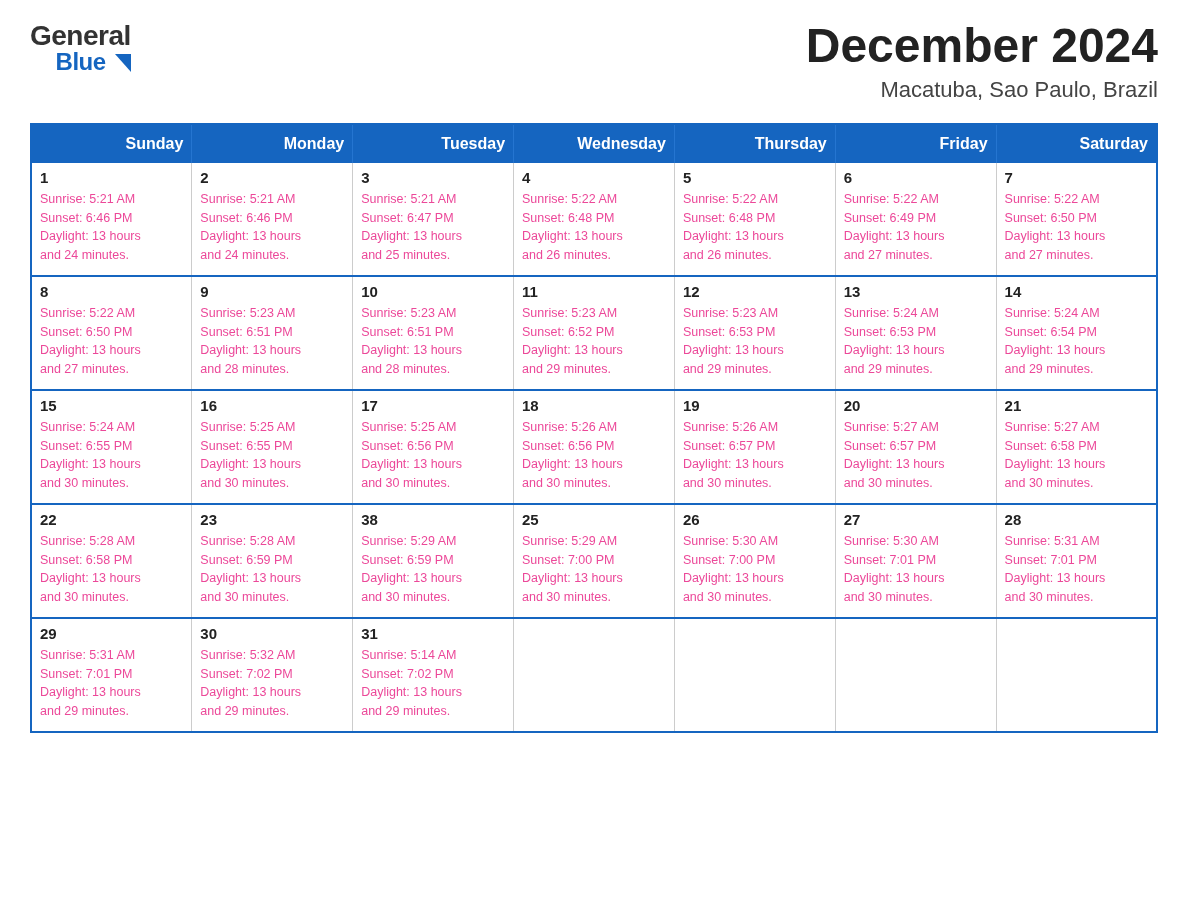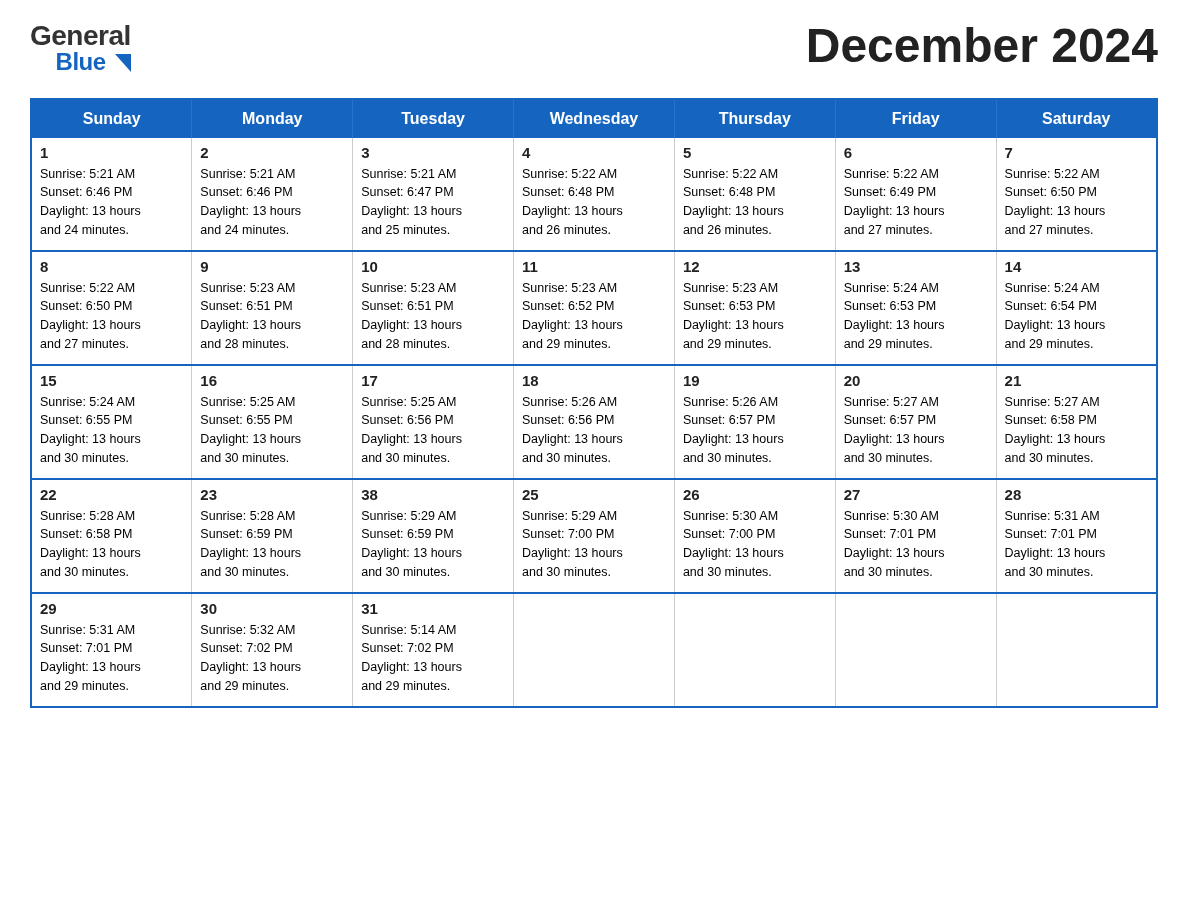--- a/index.html
+++ b/index.html
@@ -34,22 +34,22 @@
     .calendar-table {
       width: 100%;
       border-collapse: collapse;
       border: 2px solid #1565c0;
     }
     .calendar-table thead tr th {
       background-color: #1565c0;
       color: #ffffff;
       font-size: 16px;
       font-weight: bold;
-      padding: 10px 19px;
-      text-align: center;
+      padding: 10px 8px;
+      text-align: right;
       border-right: 1px solid #2575d0;
     }
     .calendar-table thead tr th:last-child {
       border-right: none;
     }
     .calendar-table tbody tr td {
       vertical-align: top;
       padding: 6px 8px 10px 8px;
       border-right: 1px solid #ccc;
       border-bottom: 2px solid #1565c0;
@@ -67,21 +67,21 @@
     }
     .day-number {
       font-size: 15px;
       font-weight: bold;
       color: #222;
       display: block;
       margin-bottom: 4px;
     }
     .day-info {
       font-size: 12.5px;
-      color: #000000;
+      color: #ec4899;
       line-height: 1.5;
     }
     .empty-cell {
       background: #fff;
     }
     
     .logo-container {
       display: flex;
       align-items: center;
     }
@@ -116,20 +116,21 @@
         <span style="display:inline-block;margin-left:3px;vertical-align:middle;">
           <svg width="16" height="18" viewBox="0 0 16 18">
             <polygon points="0,0 16,0 16,18" fill="#1565c0"></polygon>
           </svg>
         </span>
       </span>
     </div>
   </div>
   <div class="title-block">
     <div class="month-title">December 2024</div>
+    <div class="location-title">Macatuba, Sao Paulo, Brazil</div>
   </div>
 </div>
 
 <table class="calendar-table">
   <thead>
     <tr>
     <th>Sunday</th>
         <th>Monday</th>
         <th>Tuesday</th>
         <th>Wednesday</th>

